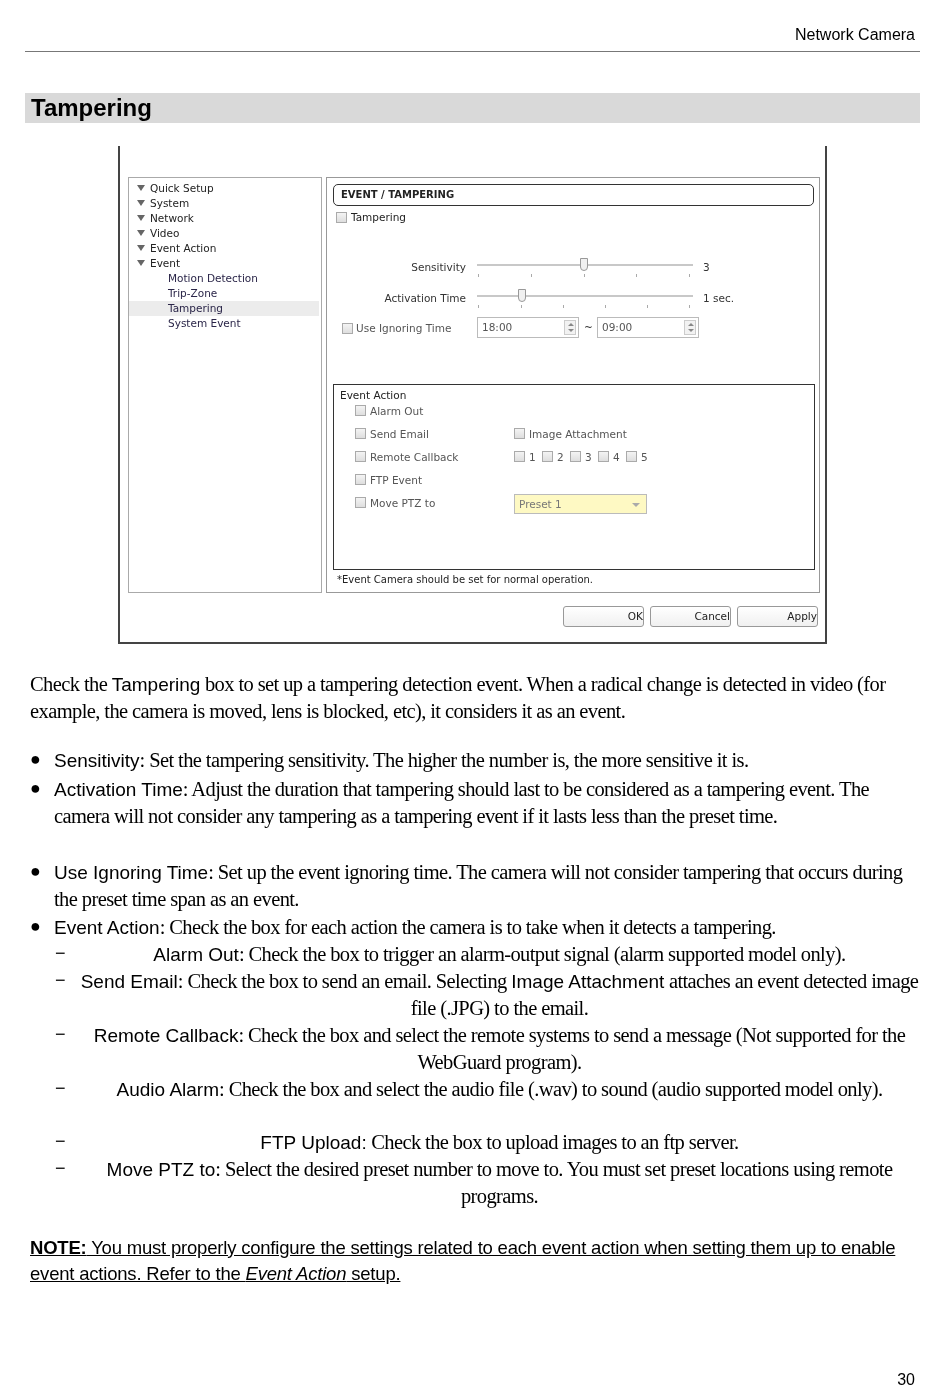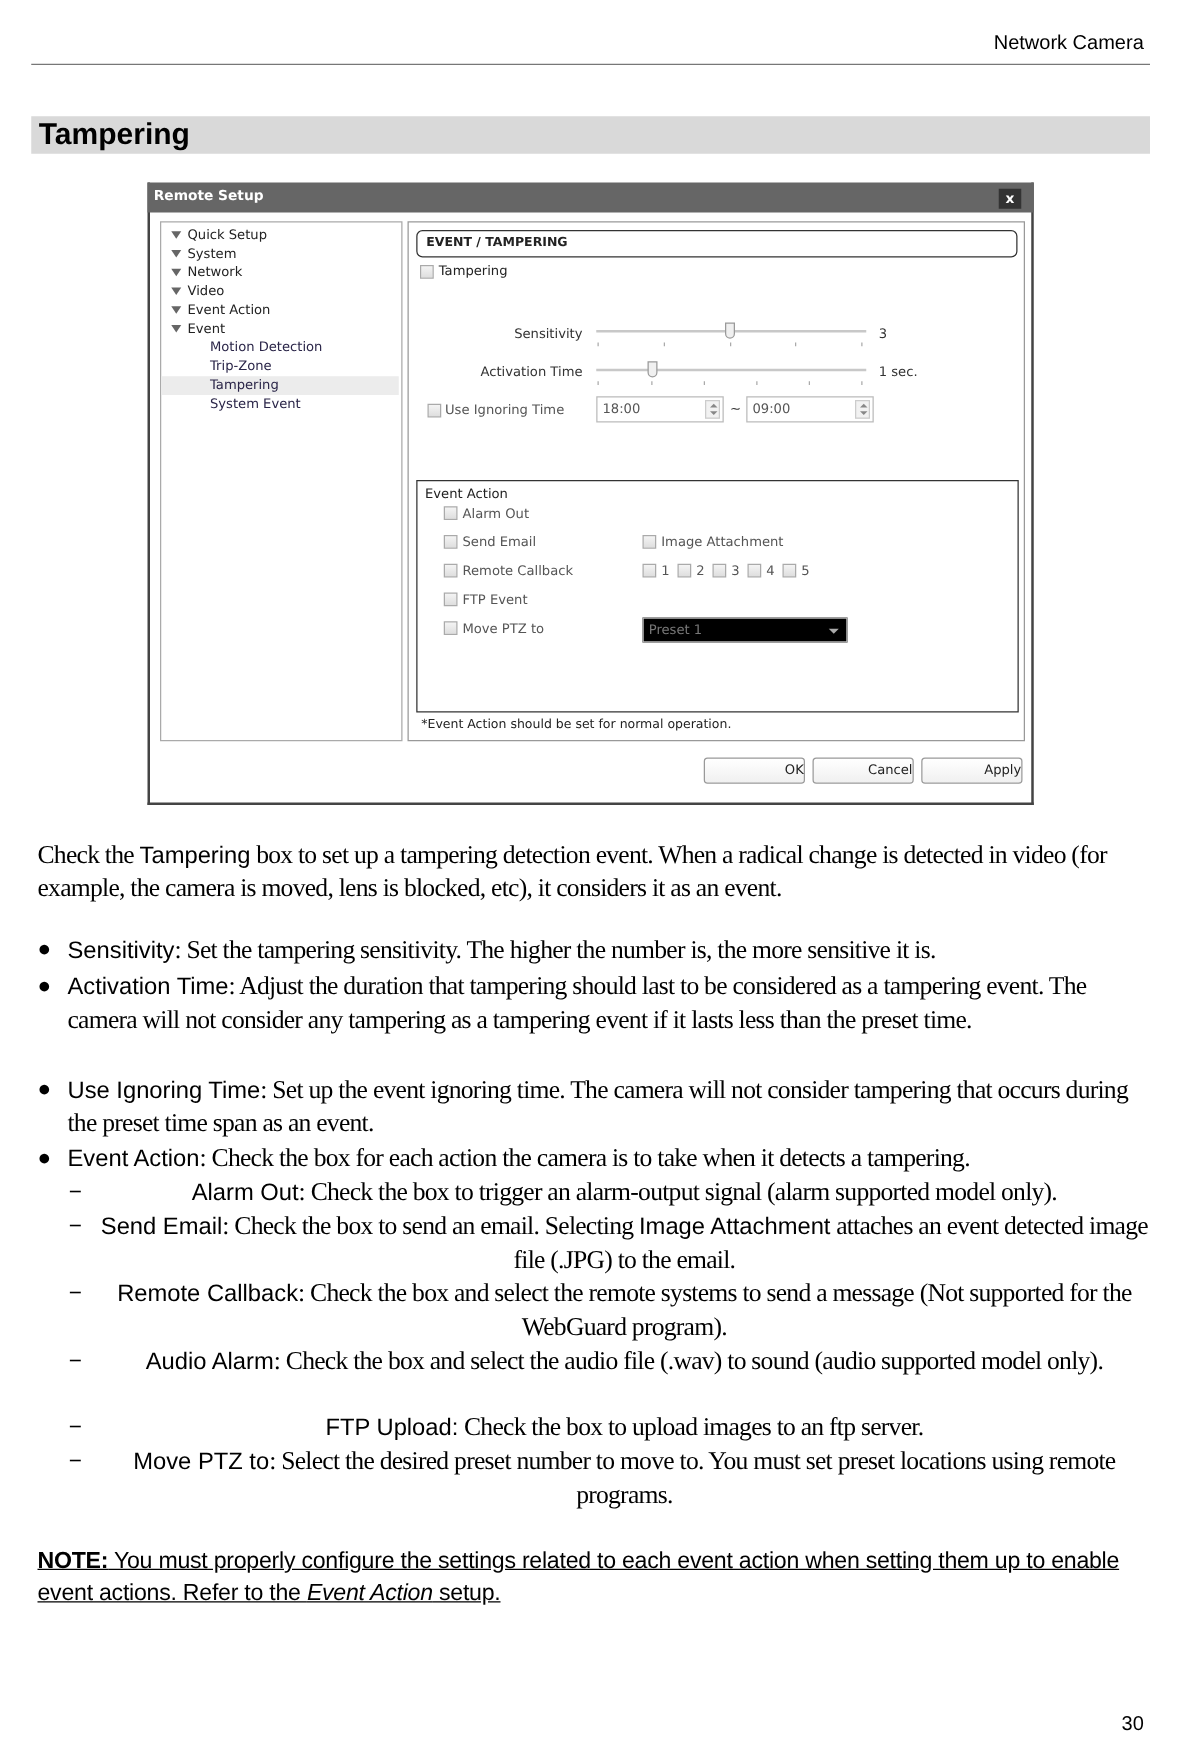--- a/index.html
+++ b/index.html
@@ -44,21 +44,21 @@
   .time-value { position: absolute; left: 4px; top: 3px; color: #555; }
   .spin { position: absolute; right: 2px; top: 2px; width: 12px; height: 15px; border: 1px solid #ccc; background: #f2f2f2; }
   .spin::before { content: ""; position: absolute; left: 3px; top: 2px; border-left: 3px solid transparent; border-right: 3px solid transparent; border-bottom: 3px solid #888; }
   .spin::after { content: ""; position: absolute; left: 3px; bottom: 2px; border-left: 3px solid transparent; border-right: 3px solid transparent; border-top: 3px solid #888; }
   .tilde { position: absolute; color: #333; }
 
   .event-box { position: absolute; left: 6px; top: 206px; width: 482px; height: 186px; border: 1px solid #333; }
   .event-box-title { position: absolute; left: 6px; top: 4px; color: #222; }
   .ea-label { color: #555; }
 
-  .select { position: absolute; width: 164px; height: 20px; border: 1px solid #bbb; background: #000000; }
+  .select { position: absolute; width: 133px; height: 20px; border: 1px solid #bbb; background: #fef9c3; }
   .select-value { position: absolute; left: 4px; top: 3px; color: #777; }
   .select-caret { position: absolute; right: 6px; top: 8px; border-left: 4px solid transparent; border-right: 4px solid transparent; border-top: 4px solid #aaa; }
 
   .event-note { position: absolute; left: 10px; top: 396px; font-size: 10px; color: #222; white-space: nowrap; }
 
   .btn { position: absolute; top: 460px; width: 81px; height: 21px; border: 1px solid #999; border-radius: 3px; background: linear-gradient(#ffffff, #f0f0f0); text-align: right; line-height: 19px; color: #222; }
 
   
   .para { position: absolute; left: 30px; width: 890px; font-size: 20.5px; line-height: 27px; letter-spacing: -0.6px; }
   .ss { font-family: "Liberation Sans", sans-serif; font-size: 19px; letter-spacing: 0; }
@@ -75,24 +75,20 @@
 <body>
 
 <div class="running-header">Network Camera</div>
 <div class="header-rule"></div>
 
 <div class="section-title-bar">
   <div class="section-title">Tampering</div>
 </div>
 
 <div class="dialog ui">
-  <div class="dialog-titlebar">
-    <div class="dialog-title">Remote Setup</div>
-    <div class="dialog-close">x</div>
-  </div>
 
   <div class="tree-panel">
     <div class="tree-item" style="top:3px">
         <span class="tree-arrow"></span>
         <span class="tree-label">Quick Setup</span>
       </div>
     <div class="tree-item" style="top:18px">
         <span class="tree-arrow"></span>
         <span class="tree-label">System</span>
       </div>
@@ -195,21 +191,21 @@
       <span class="cb-label ea-label" style="left:36px;top:89px">FTP Event</span>
 
       <span class="cb" style="left:21px;top:112px"></span>
       <span class="cb-label ea-label" style="left:36px;top:112px">Move PTZ to</span>
       <div class="select" style="left:180px;top:109px">
         <span class="select-value">Preset  1</span>
         <span class="select-caret"></span>
       </div>
     </div>
 
-    <span class="event-note">*Event Action should be set for normal operation.</span>
+    <span class="event-note">*Event Camera should be set for normal operation.</span>
   </div>
 
   <div class="btn" style="left:443px">OK</div>
   <div class="btn" style="left:530px">Cancel</div>
   <div class="btn" style="left:617px">Apply</div>
 </div>
 
 <div class="para" style="top:671px"><span>Check the </span><span class="ss">Tampering</span><span> box to set up a tampering detection event.  When a radical change is detected in video (for example, the camera is moved, lens is blocked, etc), it considers it as an event.</span></div>
 
 <span class="bullet" style="top:749px">●</span>

